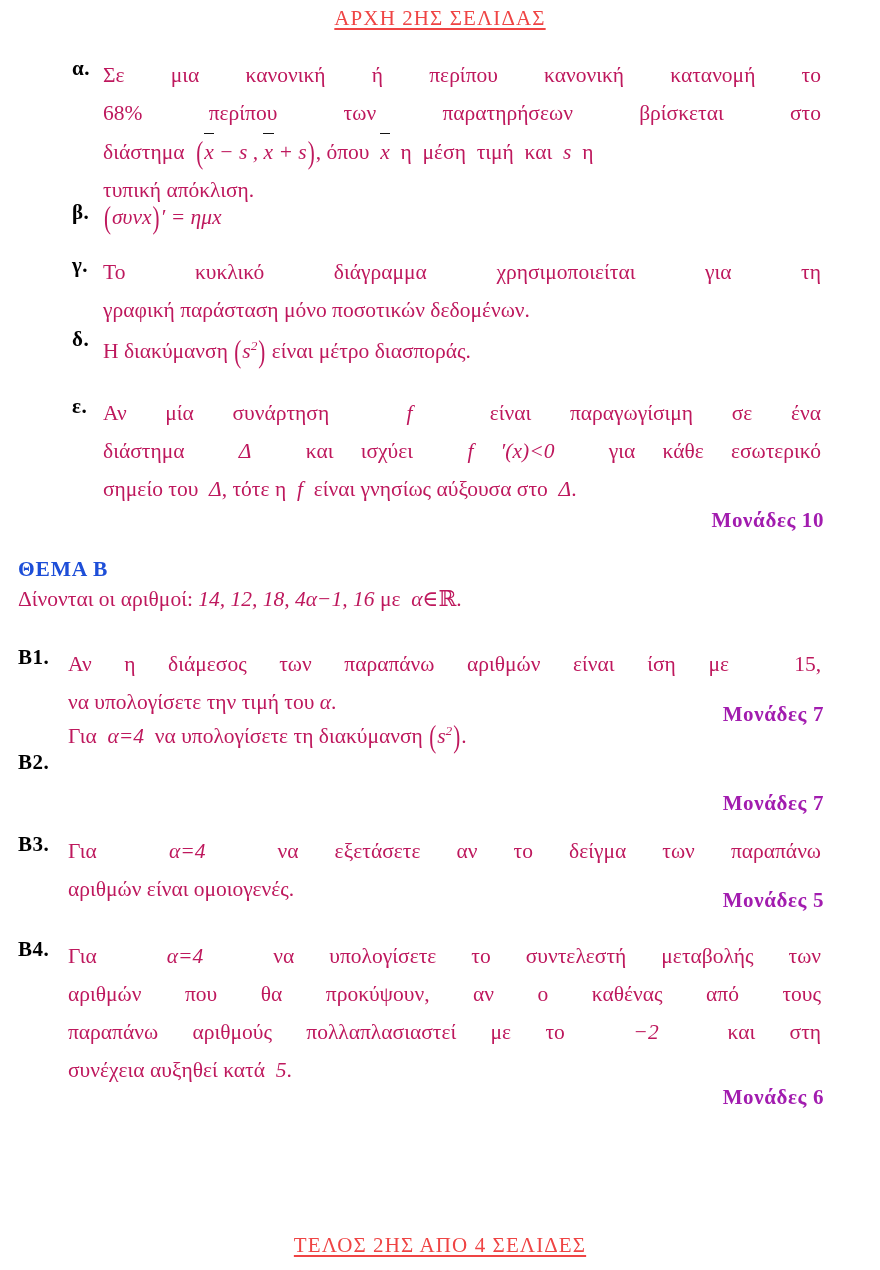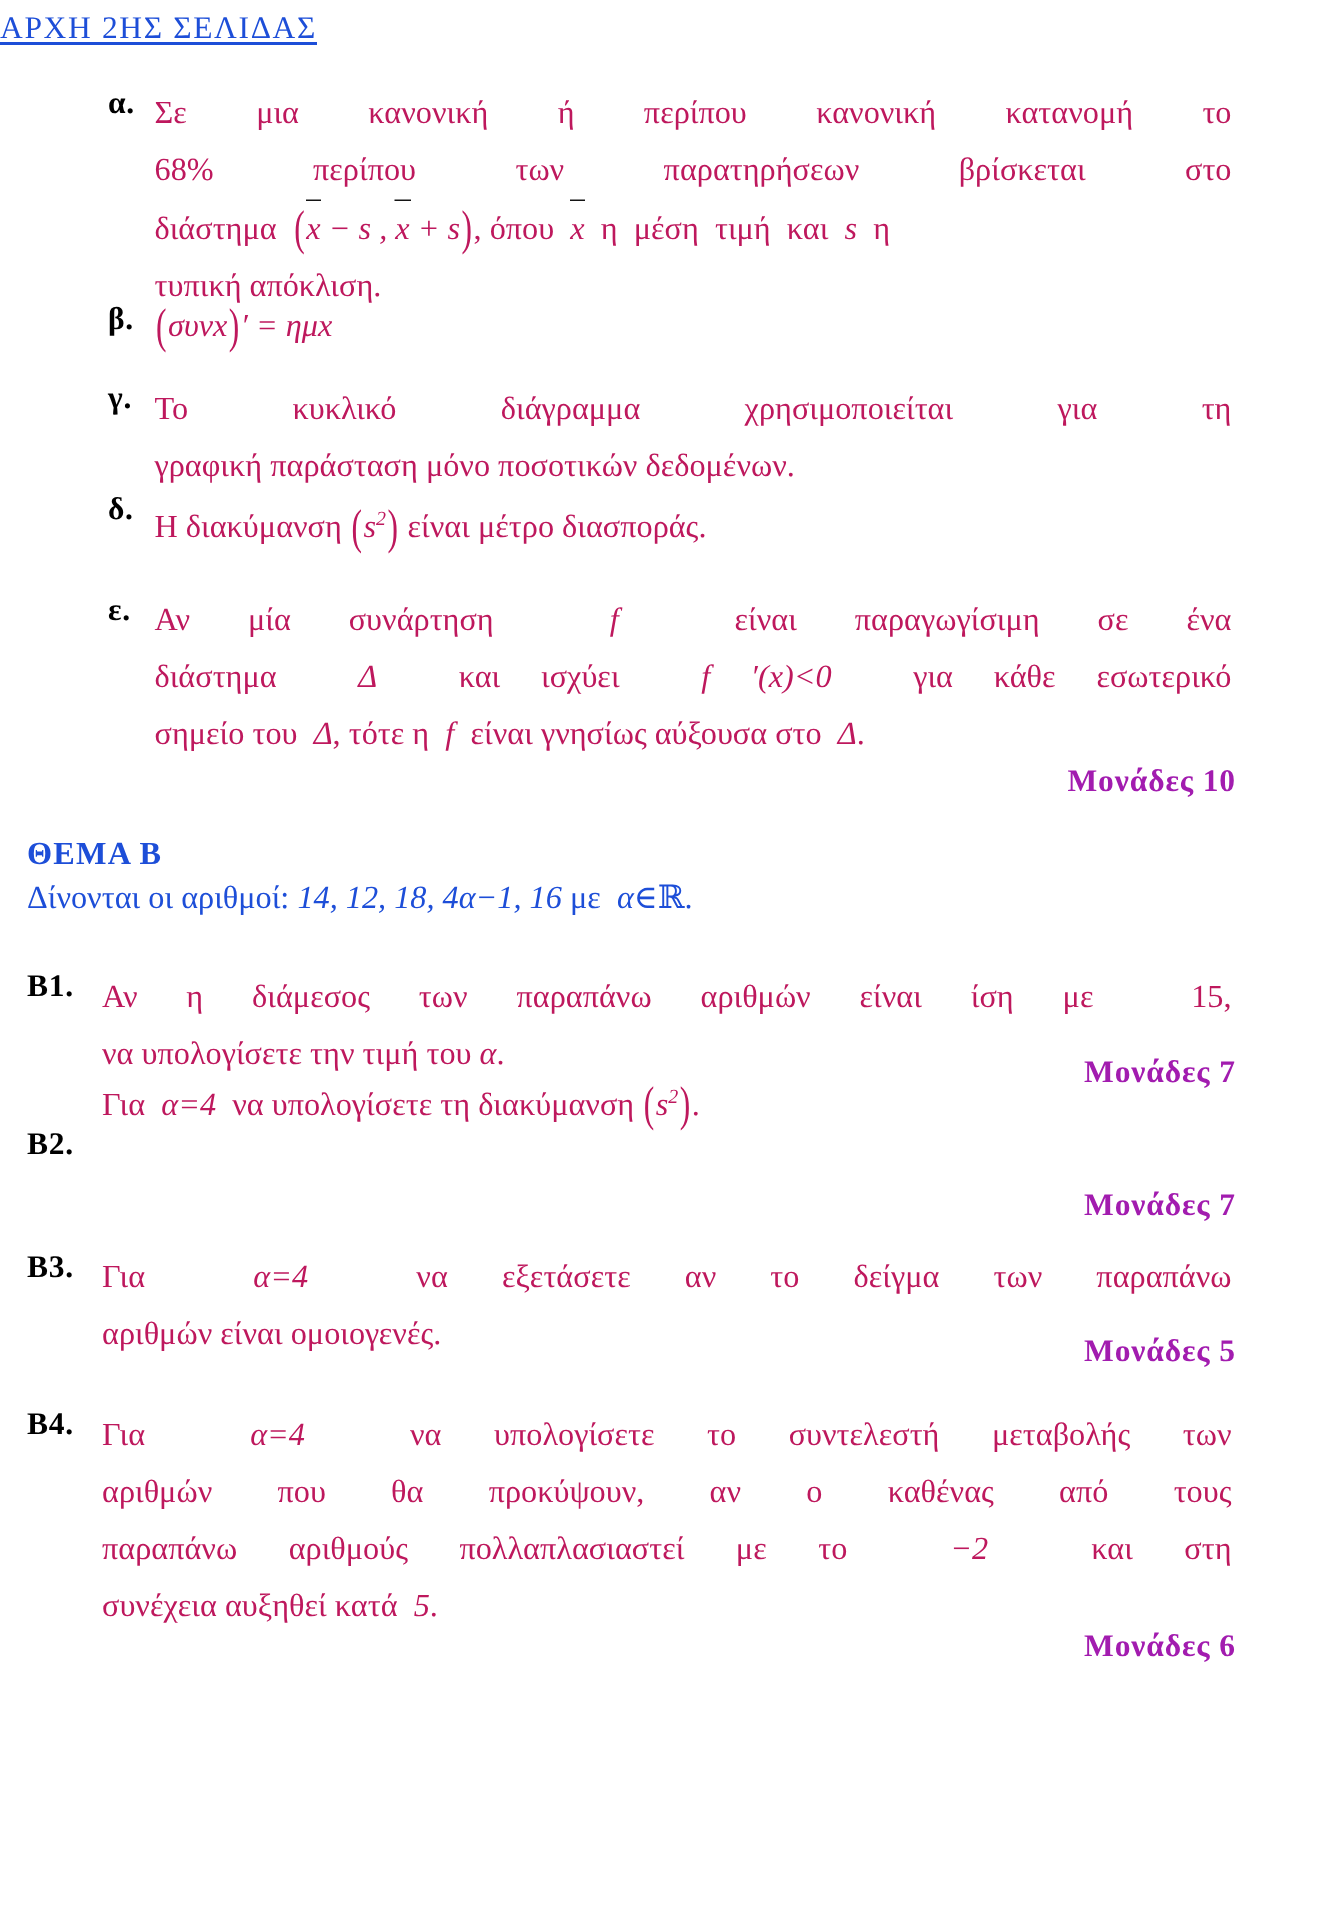--- a/index.html
+++ b/index.html
@@ -21,23 +21,24 @@
     inset: 0;
     width: 880px;
     height: 1270px;
   }
 
   
   .banner {
     position: absolute;
     left: 0;
     width: 880px;
+    text-align: center;
     font-size: 21px;
     letter-spacing: 1.1px;
-    color: #1d4ed8;
+    color: #ef4444;
   }
   .banner span {
     text-decoration: underline;
     text-underline-offset: 3px;
   }
   #header-banner { top: 6px; }
   #footer-banner { top: 1233px; }
 
   .lbl {
     position: absolute;
@@ -134,21 +135,21 @@
     font-weight: bold;
     font-size: 21.5px;
     letter-spacing: 0.8px;
     color: #1d4ed8;
     white-space: nowrap;
   }
 
   .given-line {
     position: absolute;
     font-size: 21.5px;
-    color: #1d4ed8;
+    color: #be185d;
     white-space: nowrap;
   }
 </style>
 </head>
 <body>
 
 <div class="page">
 
   <div class="banner" id="header-banner">
     <span>ΑΡΧΗ 2ΗΣ ΣΕΛΙΔΑΣ</span>
@@ -245,14 +246,17 @@
   <div class="body-text" style="left:68px; top:937px; width:753px;">
     <span class="ln"><span>Για</span>&nbsp;&nbsp;<span class="mi">α=4</span>&nbsp;&nbsp;<span>να υπολογίσετε το συντελεστή μεταβολής των</span></span>
     <span class="ln">αριθμών που θα προκύψουν, αν ο καθένας από τους</span>
     <span class="ln"><span>παραπάνω αριθμούς πολλαπλασιαστεί με το</span>&nbsp;&nbsp;<span class="mi">−2</span>&nbsp;&nbsp;<span>και στη</span></span>
     <span class="ln free"><span>συνέχεια αυξηθεί κατά</span>&nbsp;&nbsp;<span class="mi">5</span>.</span>
   </div>
   <div class="marks" style="top:1085px;">
     <span>Μονάδες 6</span>
   </div>
 
+  <div class="banner" id="footer-banner">
+    <span>ΤΕΛΟΣ 2ΗΣ ΑΠΟ 4 ΣΕΛΙΔΕΣ</span>
+  </div>
 
 </div>
 
 </body></html>

